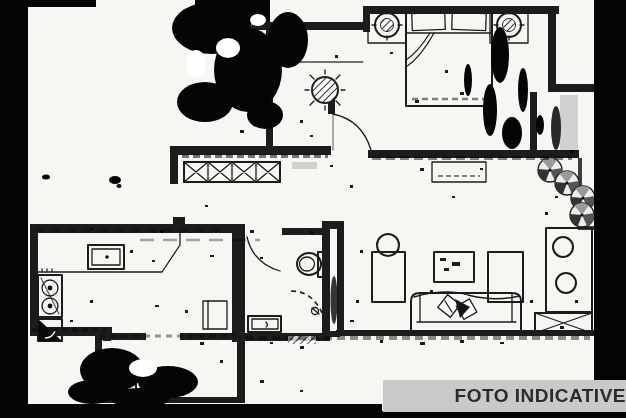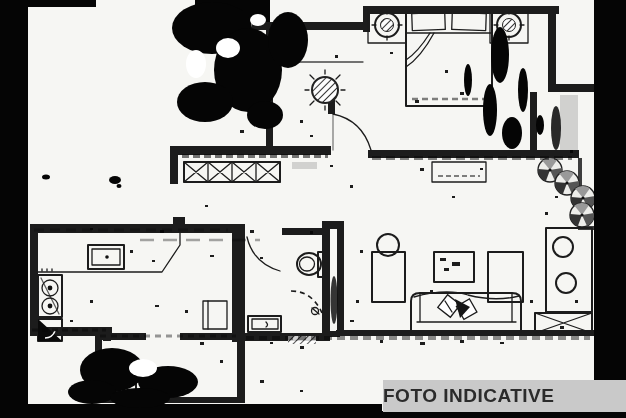--- a/index.html
+++ b/index.html
@@ -18,21 +18,21 @@
   .ln1{fill:none;stroke:var(--ink);stroke-width:1.3;stroke-linejoin:round;stroke-linecap:round}
   .blob{fill:var(--noise)}
   .sp{fill:var(--noise);opacity:.9}
   .whole{fill:#fff}
   .dash{fill:none;stroke:var(--ink);stroke-width:1.6;stroke-dasharray:5 4}
   .smear{fill:var(--smudge);opacity:.35}
   .grime{fill:none;stroke:var(--noise);stroke-linecap:butt}
   .banner{
     position:absolute;left:383px;top:380px;width:243px;height:32px;
     background:var(--banner-bg);color:var(--banner-text);
-    display:flex;align-items:center;justify-content:flex-start;
+    display:flex;align-items:center;justify-content:flex-end;
     font-weight:bold;font-size:19px;letter-spacing:.5px;
     user-select:none;
   }
 </style>
 </head>
 <body>
 
 <div class="stage">
   <svg viewBox="0 0 626 418" width="626" height="418">
     <defs>

